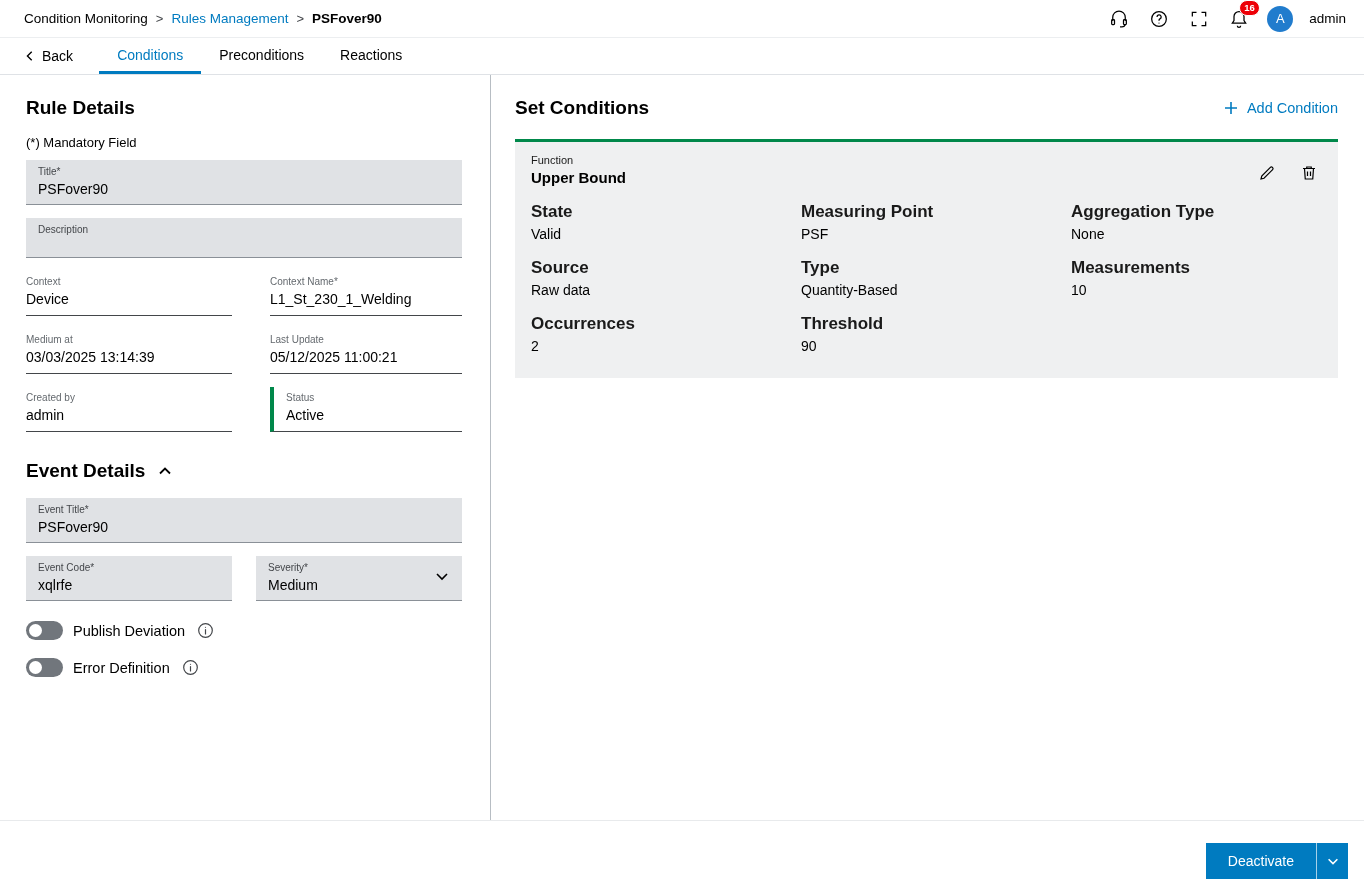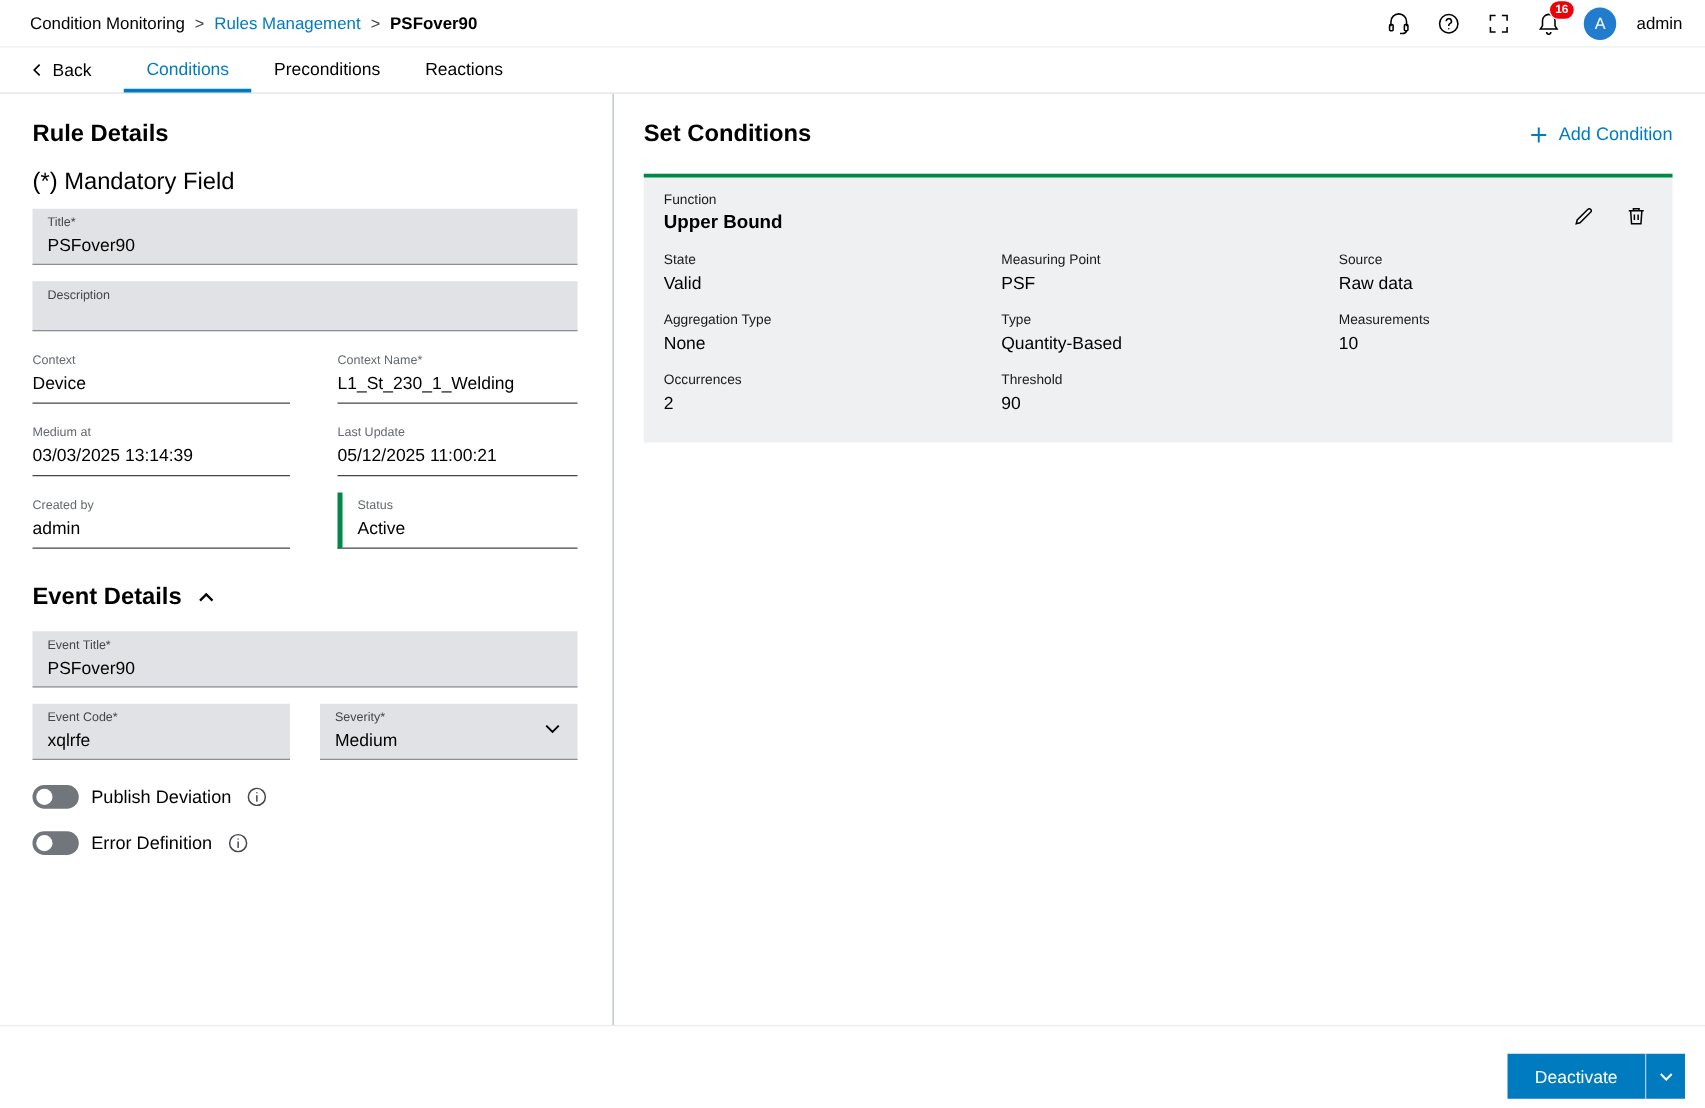--- a/index.html
+++ b/index.html
@@ -67,21 +67,21 @@
   .main { display: flex; height: 745px; }
   .left-panel {
     width: 491px;
     border-right: 1px solid #b7bdc3;
     padding: 22px 28px 0 26px;
     flex-shrink: 0;
   }
   .right-panel { flex: 1; padding: 22px 26px 0 24px; }
 
   .section-title { font-size: 19px; font-weight: bold; color: #000; }
-  .mandatory-note { font-size: 19px; margin: 16px 0 10px; }
+  .mandatory-note { font-size: 13px; margin: 16px 0 10px; }
 
   
   .frow { margin-bottom: 13px; }
   .two-col { display: flex; }
   .col-a { width: 206px; flex-shrink: 0; }
   .col-b { flex: 1; margin-left: 38px; }
   .col-b-narrow { flex: 1; margin-left: 24px; }
 
   .field-filled {
     background: #e0e2e5;
@@ -148,21 +148,21 @@
   .func-value { font-size: 15px; font-weight: bold; margin-top: 3px; }
   .card-actions { display: flex; gap: 24px; padding-top: 10px; padding-right: 4px; }
   .icon-btn { cursor: pointer; display: flex; align-items: center; }
 
   .card-grid {
     display: grid;
     grid-template-columns: 270px 270px 1fr;
     row-gap: 16px;
     margin-top: 16px;
   }
-  .cg-label { font-size: 11px; font-weight: normal; color: #1a1a1a; }
+  .cg-label { font-size: 17px; font-weight: bold; color: #1a1a1a; }
   .cg-value { font-size: 14px; margin-top: 4px; }
 
   
   .footer {
     height: 80px;
     border-top: 1px solid #e8eaec;
     display: flex; align-items: center; justify-content: flex-end;
     padding-right: 16px;
     padding-left: 33px;
   }
@@ -379,26 +379,26 @@
       <div class="card-grid">
         <div>
           <div class="cg-label">State</div>
           <div class="cg-value">Valid</div>
         </div>
         <div>
           <div class="cg-label">Measuring Point</div>
           <div class="cg-value">PSF</div>
         </div>
         <div>
+          <div class="cg-label">Aggregation Type</div>
+          <div class="cg-value">None</div>
+        </div>
+        <div>
           <div class="cg-label">Source</div>
           <div class="cg-value">Raw data</div>
-        </div>
-        <div>
-          <div class="cg-label">Aggregation Type</div>
-          <div class="cg-value">None</div>
         </div>
         <div>
           <div class="cg-label">Type</div>
           <div class="cg-value">Quantity-Based</div>
         </div>
         <div>
           <div class="cg-label">Measurements</div>
           <div class="cg-value">10</div>
         </div>
         <div>

